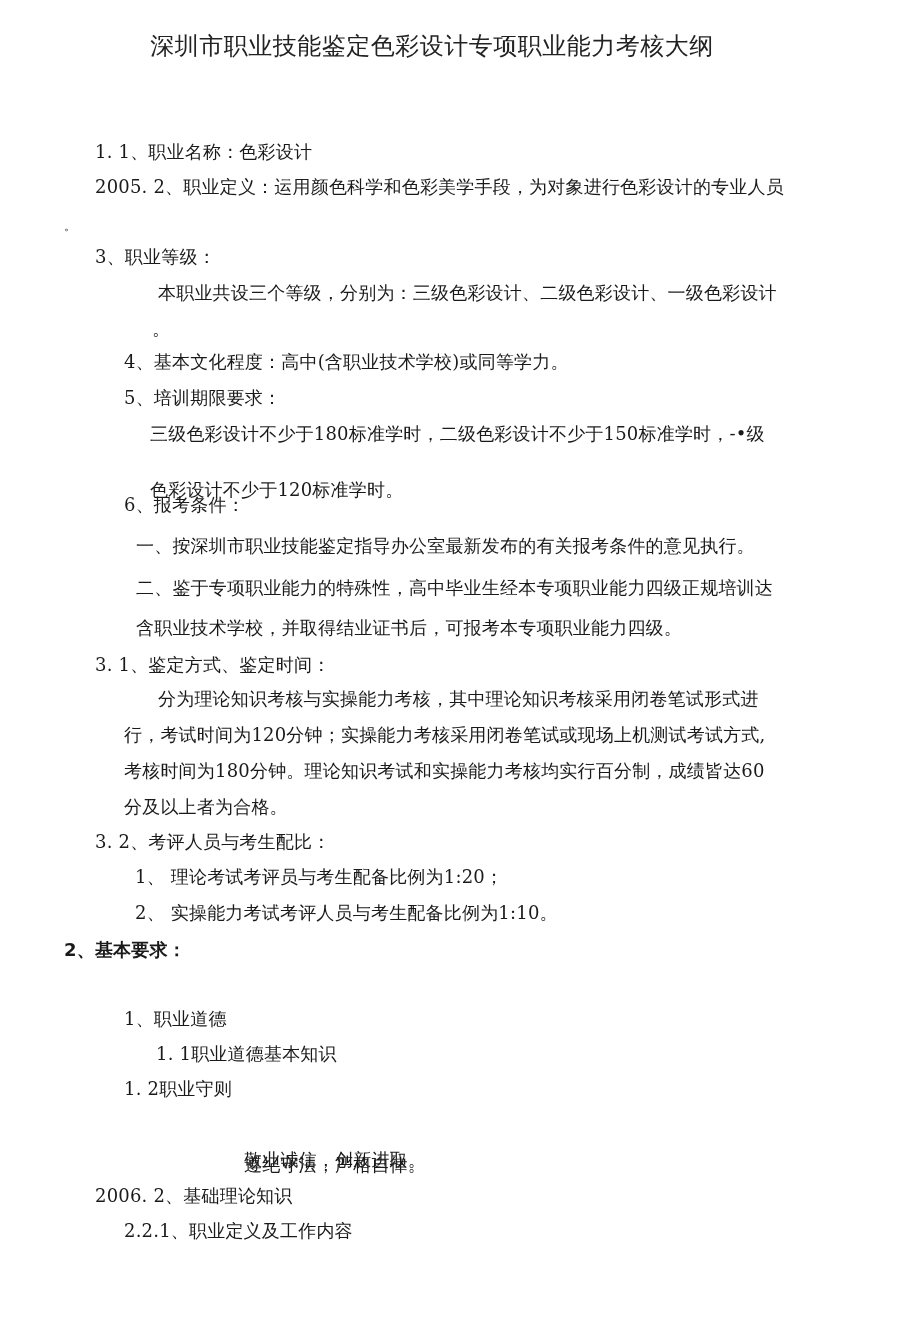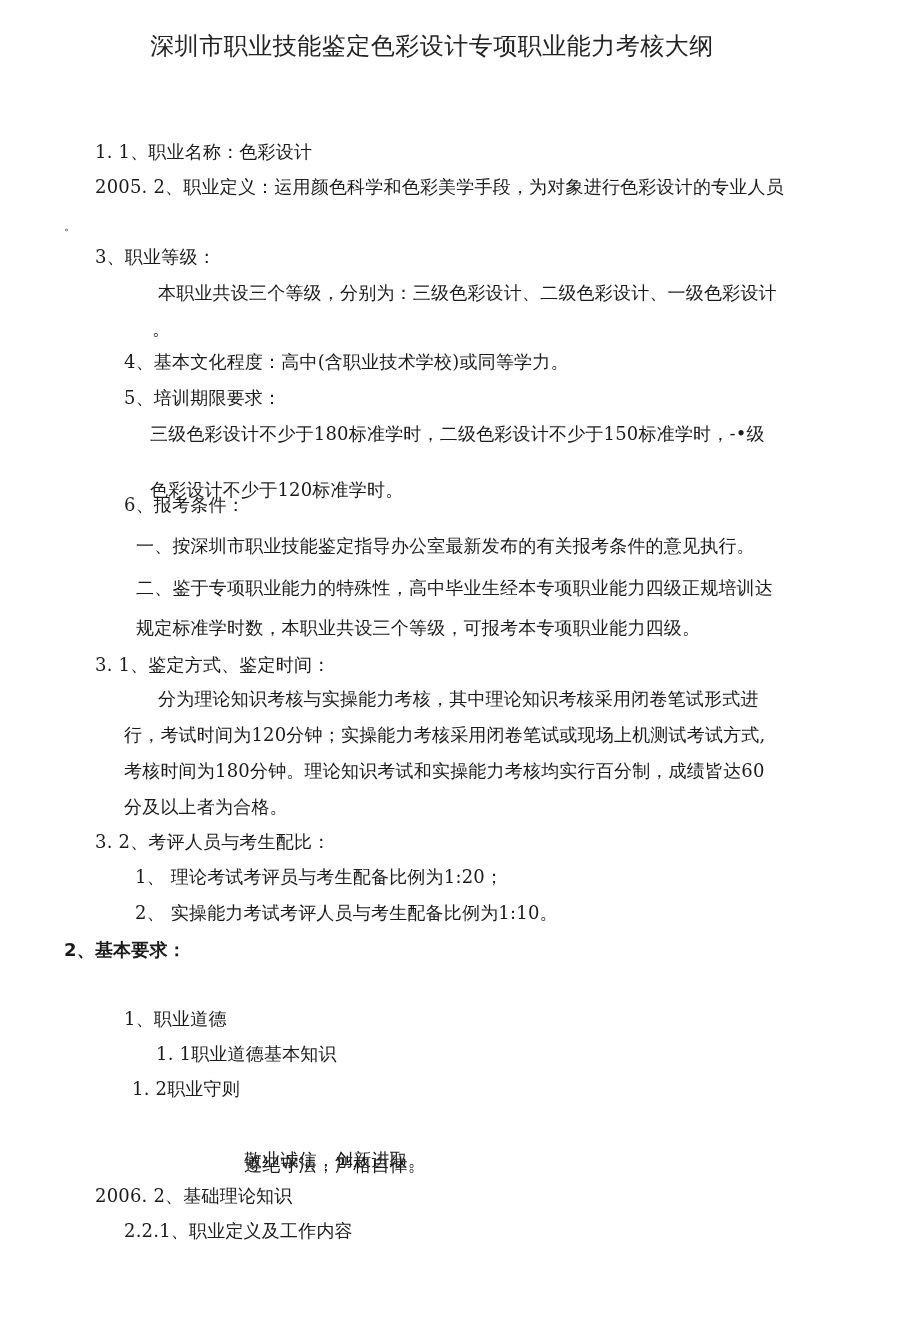--- a/index.html
+++ b/index.html
@@ -55,30 +55,30 @@
   <div class="line" style="left:95px; top:246px;">3、职业等级：</div>
   <div class="line" style="left:158px; top:282px;">本职业共设三个等级，分别为：三级色彩设计、二级色彩设计、一级色彩设计</div>
   <div class="line" style="left:152px; top:318px;">。</div>
   <div class="line" style="left:124px; top:351px;">4、基本文化程度：高中(含职业技术学校)或同等学力。</div>
   <div class="line" style="left:124px; top:387px;">5、培训期限要求：</div>
   <div class="line" style="left:150px; top:423px;">三级色彩设计不少于180标准学时，二级色彩设计不少于150标准学时，-•级</div>
   <div class="line" style="left:150px; top:479px;">色彩设计不少于120标准学时。</div>
   <div class="line" style="left:124px; top:494px;">6、报考条件：</div>
   <div class="line" style="left:136px; top:535px;">一、按深圳市职业技能鉴定指导办公室最新发布的有关报考条件的意见执行。</div>
   <div class="line" style="left:136px; top:577px;">二、鉴于专项职业能力的特殊性，高中毕业生经本专项职业能力四级正规培训达</div>
-  <div class="line" style="left:136px; top:617px;">规定标准学时数，本职业共设三个等级，可报考本专项职业能力四级。</div>
+  <div class="line" style="left:136px; top:617px;">含职业技术学校，并取得结业证书后，可报考本专项职业能力四级。</div>
   <div class="line" style="left:95px; top:654px;">3. 1、鉴定方式、鉴定时间：</div>
   <div class="line" style="left:158px; top:688px;">分为理论知识考核与实操能力考核，其中理论知识考核采用闭卷笔试形式进</div>
   <div class="line" style="left:124px; top:724px;">行，考试时间为120分钟；实操能力考核采用闭卷笔试或现场上机测试考试方式,</div>
   <div class="line" style="left:124px; top:760px;">考核时间为180分钟。理论知识考试和实操能力考核均实行百分制，成绩皆达60</div>
   <div class="line" style="left:124px; top:796px;">分及以上者为合格。</div>
   <div class="line" style="left:95px; top:831px;">3. 2、考评人员与考生配比：</div>
   <div class="line" style="left:135px; top:866px;">1、    理论考试考评员与考生配备比例为1:20；</div>
   <div class="line" style="left:135px; top:902px;">2、    实操能力考试考评人员与考生配备比例为1:10。</div>
   <div class="line bold" style="left:64px; top:939px;">2、基本要求：</div>
   <div class="line" style="left:124px; top:1008px;">1、职业道德</div>
   <div class="line" style="left:156px; top:1043px;">1. 1职业道德基本知识</div>
-  <div class="line" style="left:132px; top:1078px;">1. 2职业守则</div>
+  <div class="line" style="left:124px; top:1078px;">1. 2职业守则</div>
   <div class="line" style="left:244px; top:1114px;margin-top:40px;">遵纪守法，严格自律。</div>
   <div class="line" style="left:244px; top:1149px;">敬业诚信，创新进取。</div>
   <div class="line" style="left:95px; top:1185px;">2006. 2、基础理论知识</div>
   <div class="line" style="left:124px; top:1220px;">2.2.1、职业定义及工作内容</div>
 </div>
 
 </body></html>

